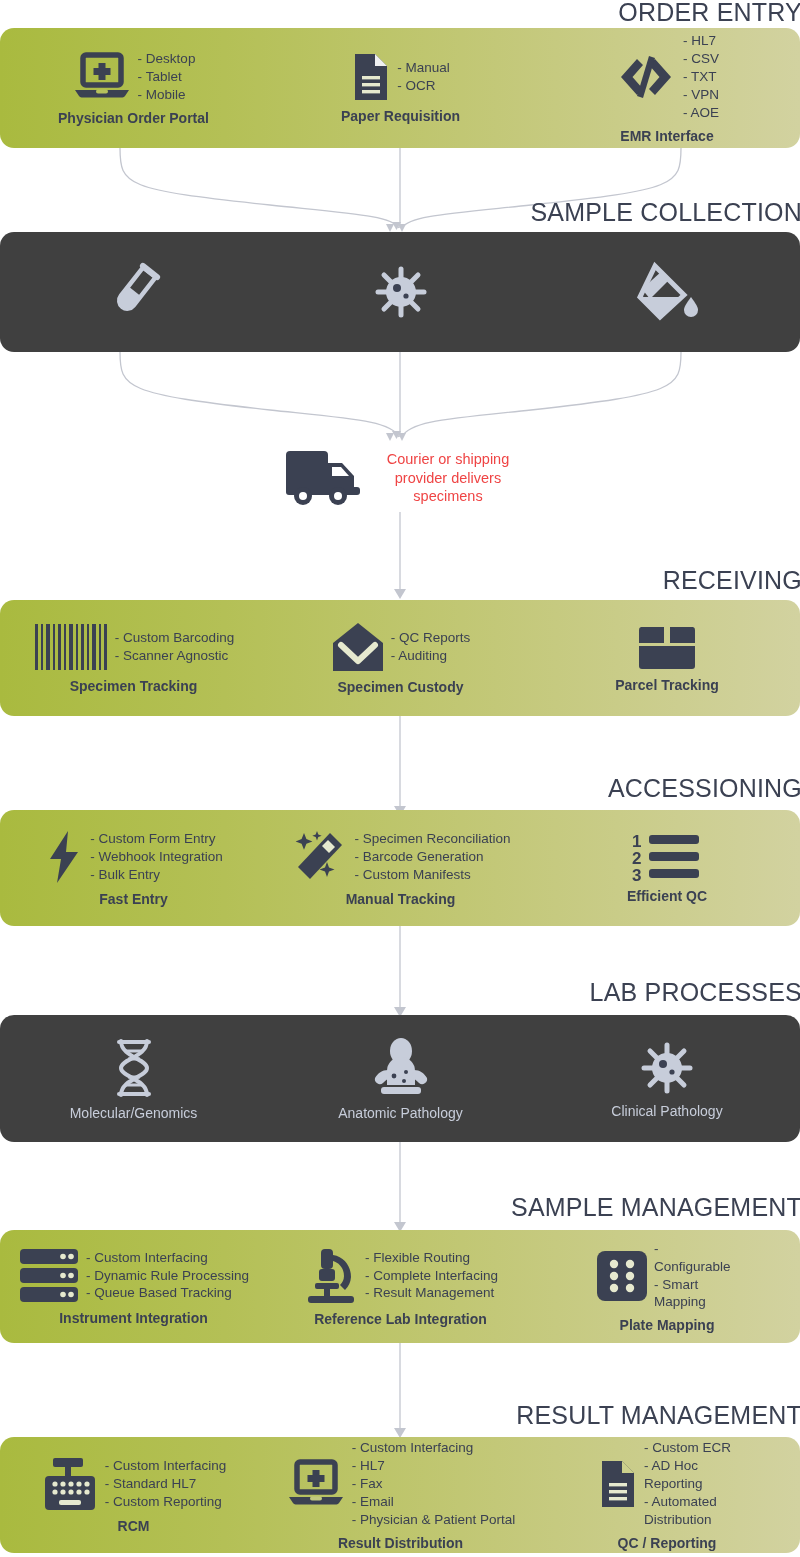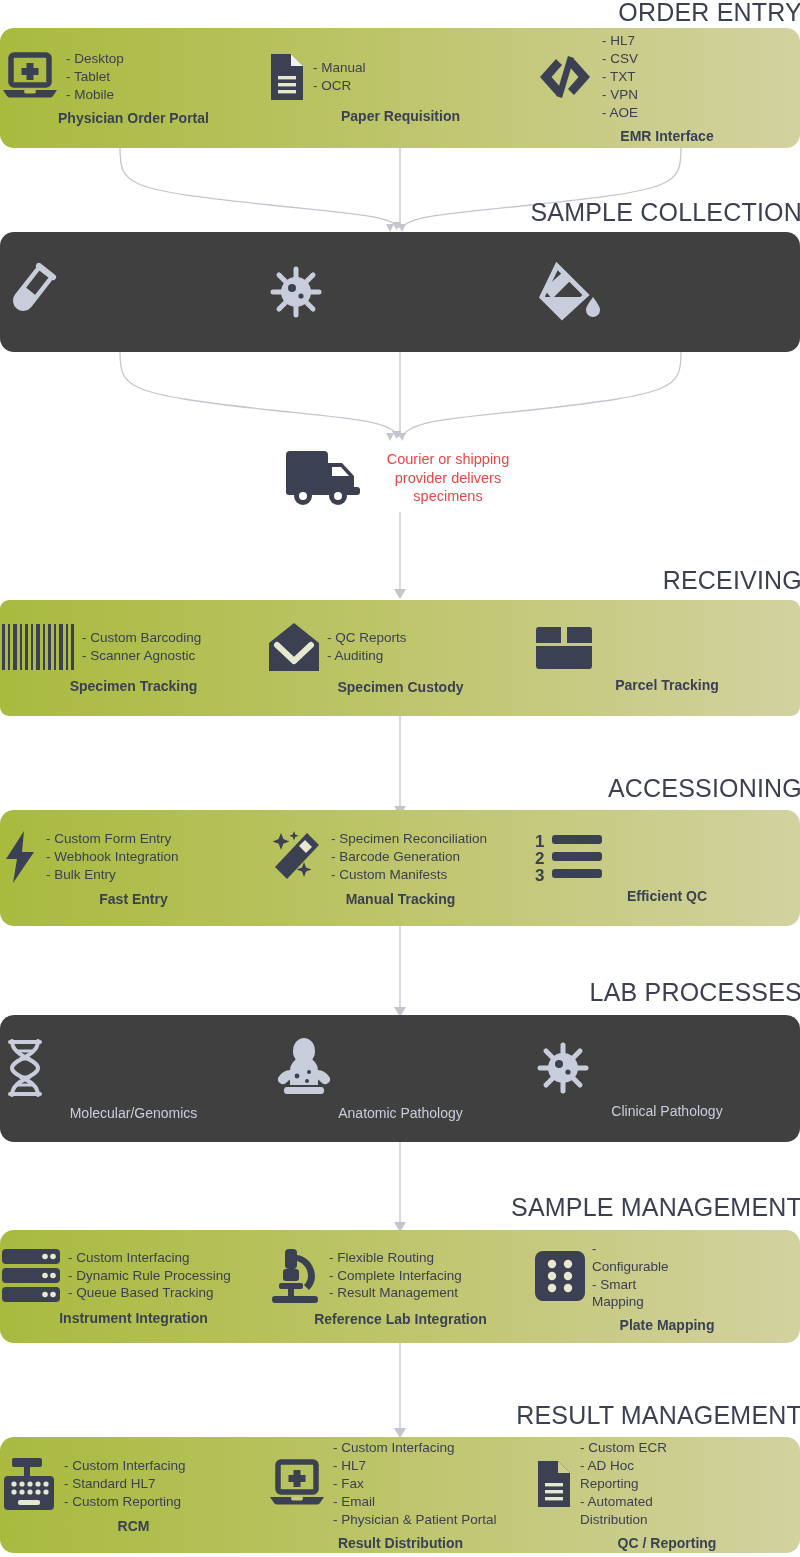--- a/index.html
+++ b/index.html
@@ -27,21 +27,21 @@
   }
   .band.olive {
     background:linear-gradient(90deg,#a9ba3f 0%,#b4c056 28%,#c3c878 62%,#d2d2a0 100%);
   }
   .band.dark { background:#404040; }
 
   .cell {
     position:absolute; top:0; height:100%;
     display:flex; flex-direction:column; justify-content:center;
   }
-  .cellrow { display:flex; align-items:center; gap:6px; }
+  .cellrow { display:flex; align-items:center; justify-content:center; gap:6px; }
 
   .ic { flex:0 0 auto; display:block; }
 
   .bullets {
     list-style:none; font-size:13.5px; line-height:1.32;
     color:#3b4152; white-space:nowrap;
   }
   .bullets.wrap { white-space:normal; }
   .bullets li::before { content:"- "; }
 
@@ -235,21 +235,21 @@
           <circle cx="21" cy="51" r="4" fill="#ffffff"></circle>
         <circle cx="56" cy="51" r="9" fill="#3b4152"></circle>
           <circle cx="56" cy="51" r="4" fill="#ffffff"></circle>
       </svg>
     </span>
     <div class="courier-text">Courier or shipping provider delivers specimens</div>
   </div>
 
   <div class="sec-head" style="top:566px;">RECEIVING</div>
 
-  <div class="band olive" style="top:600px;height:116px;border-radius:9px;">
+  <div class="band olive" style="top:600px;height:116px;">
     <div class="cell" style="left:0;width:267px;">
       <div class="cellrow">
         <span class="ic">
           <svg width="76" height="50" viewBox="0 0 76 50">
             <g fill="#3b4152">
               <rect x="2" y="2" width="3" height="46"></rect>
                 <rect x="8" y="2" width="2" height="46"></rect>
               <rect x="13" y="2" width="4" height="46"></rect>
                 <rect x="20" y="2" width="2" height="46"></rect>
               <rect x="25" y="2" width="3" height="46"></rect>

